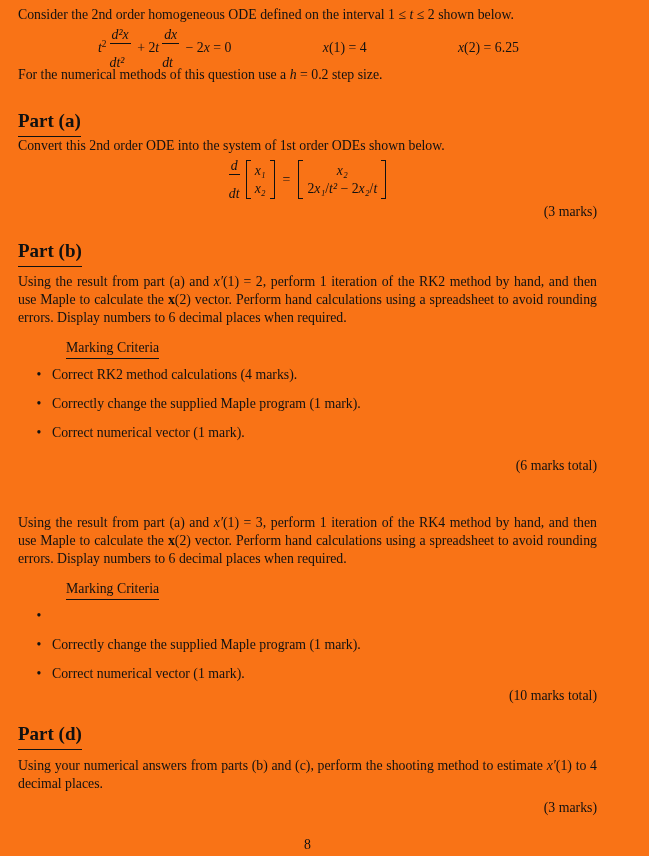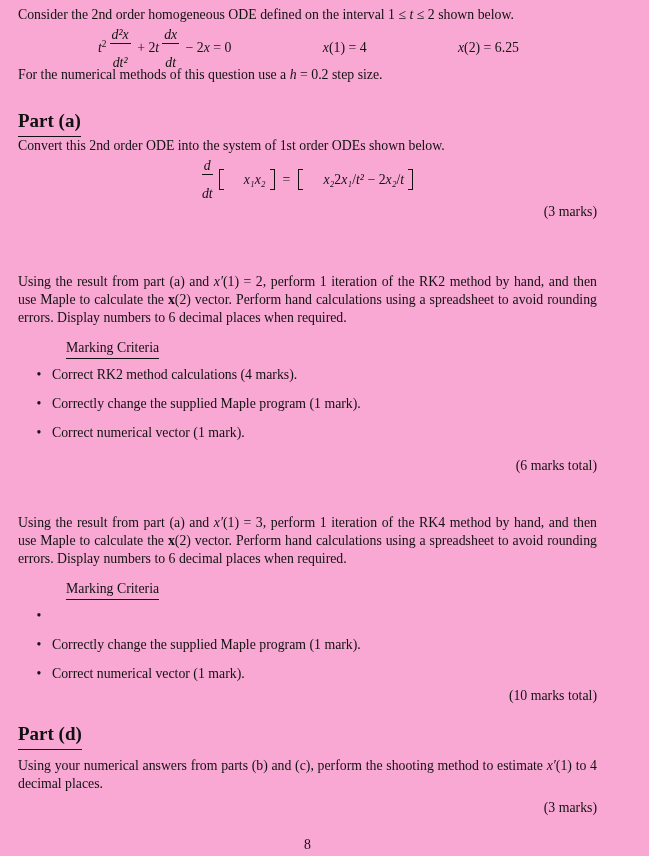--- a/index.html
+++ b/index.html
@@ -1,20 +1,20 @@
 <!DOCTYPE html>
 <html><head>
 <meta charset="utf-8">
 <style>
   html, body { margin: 0; padding: 0; background: #ffffff; }
   .page {
     position: relative;
     width: 649px;
     height: 856px;
-    background: #f9a8d4;
+    background: #f97316;
     color: #111111;
     font-family: "Liberation Serif", "DejaVu Serif", serif;
     font-size: 13.8px;
     line-height: 18px;
     overflow: hidden;
   }
   .blk { position: absolute; left: 18px; right: 52px; }
   .para { text-align: justify; }
   .seg-r { font-style: normal; }
   .seg-i { font-style: italic; }
@@ -45,45 +45,44 @@
     justify-content: space-between;
     align-items: center;
     padding: 0 78px 0 80px;
   }
   .math-inline { display: inline-flex; align-items: center; white-space: pre; }
   sup.msup { font-size: 0.68em; line-height: 0; position: relative; top: -0.45em; }
 
   
   .frac {
     display: inline-block;
-    text-align: center;
     vertical-align: middle;
     margin: 0 3px;
     line-height: 15px;
   }
   .frac .num {
     display: block;
     border-bottom: 1.1px solid #111;
     padding: 0 2px 1px 2px;
   }
   .frac .den { display: block; padding-top: 11px; }
 
   
   .vec { display: inline-flex; align-items: stretch; margin: 0 3px; }
   .vb { width: 4px; }
   .vb-l { border-left: 1.6px solid #111; border-top: 1.6px solid #111; border-bottom: 1.6px solid #111; }
   .vb-r { border-right: 1.6px solid #111; border-top: 1.6px solid #111; border-bottom: 1.6px solid #111; }
   .vcol {
     display: inline-flex;
+    flex-direction: column;
     align-items: center;
     justify-content: center;
     padding: 2px 4px;
     row-gap: 1px;
     line-height: 17px;
-    margin-left: 16px;
   }
   .matrix-row { text-align: center; }
   .matrix-row .math-inline { vertical-align: middle; }
   .eqsign { margin: 0 5px; }
 
   .marks-line { text-align: right; }
 
   
   .blist { }
   .bitem { display: flex; margin-bottom: 11px; }
@@ -136,20 +135,23 @@
           <span><span class="seg-i">x₂</span></span>
           <span><span class="seg-r">2</span><span class="seg-i">x₁</span><span class="seg-r">/</span><span class="seg-i">t²</span><span class="seg-r"> − 2</span><span class="seg-i">x₂</span><span class="seg-r">/</span><span class="seg-i">t</span></span>
         </span>
         <span class="vb vb-r"></span>
       </span>
     </span>
   </div>
 
   <div class="blk marks-line" style="top:203px;">(3 marks)</div>
 
+  <div class="blk part-heading" style="top:240px;">
+    <span class="ul">Part (b)</span>
+  </div>
   <div class="blk para" style="top:273px;"><span class="seg-r">Using the result from part (a) and </span><span class="seg-i">x′</span><span class="seg-r">(1) = 2, perform 1 iteration of the RK2 method by hand, and then use Maple to calculate the </span><span class="seg-b">x</span><span class="seg-r">(2) vector. Perform hand calculations using a spreadsheet to avoid rounding errors. Display numbers to 6 decimal places when required.</span></div>
   <div class="blk crit-heading" style="top:339px;">
     <span class="ul">Marking Criteria</span>
   </div>
   <div class="blk blist" style="top:366px;">
     <div class="bitem">
       <span class="bullet">•</span>
       <span>Correct RK2 method calculations (4 marks).</span>
     </div>
     <div class="bitem">

